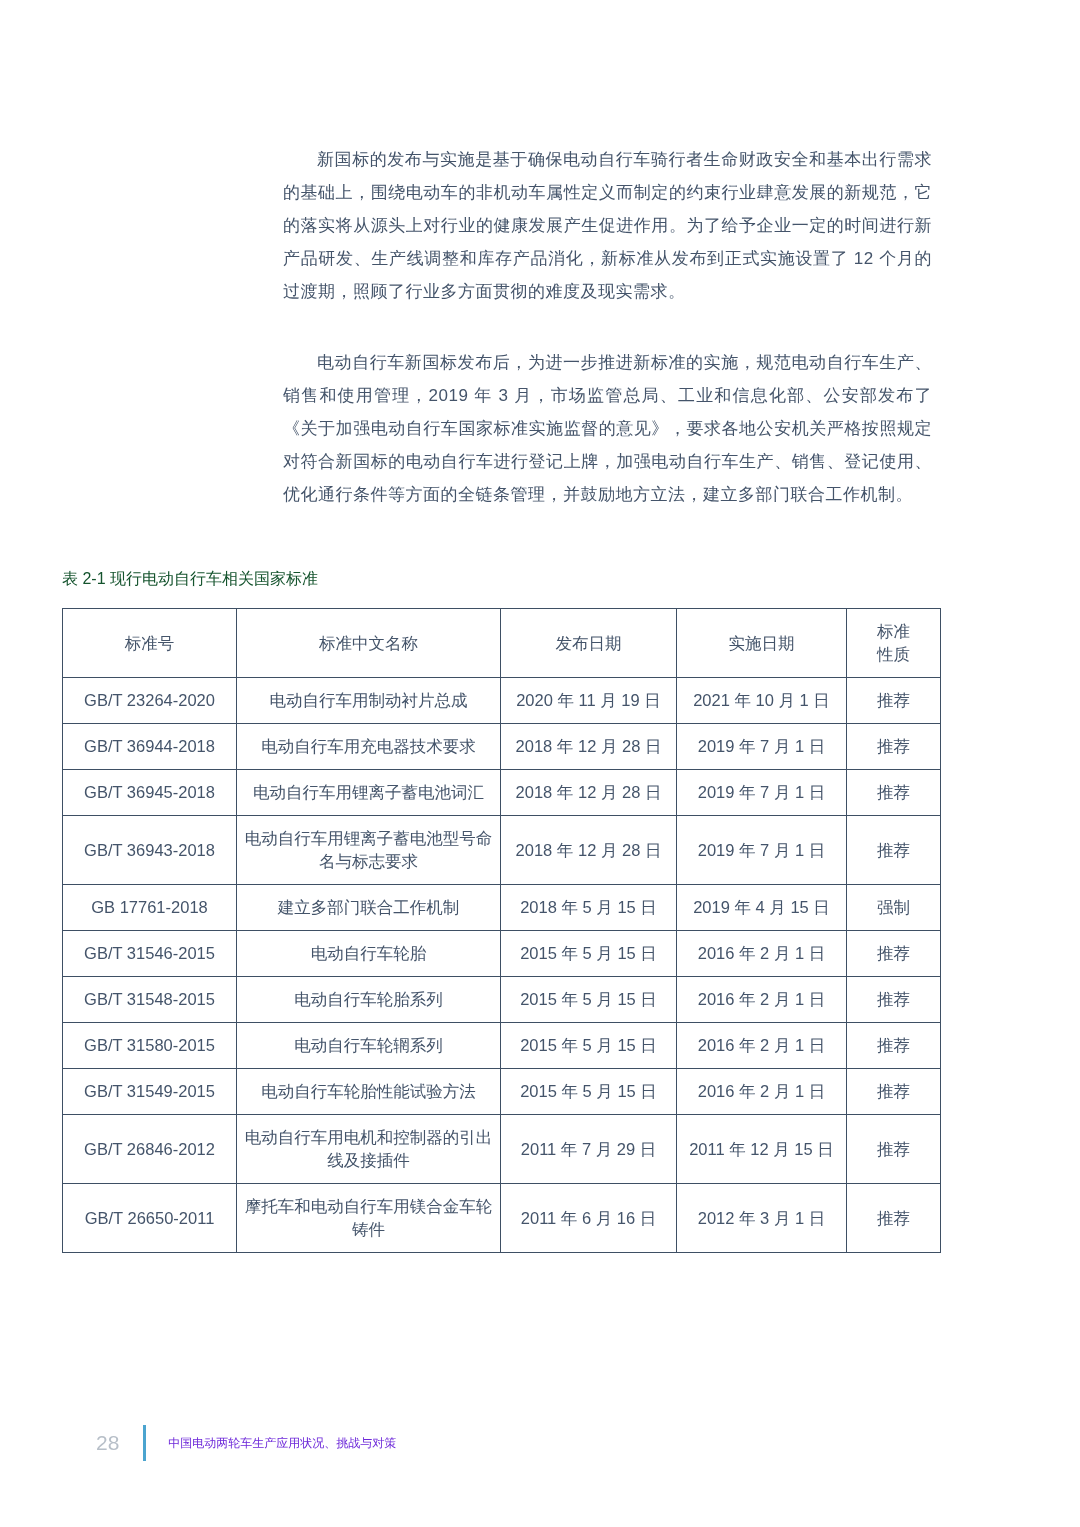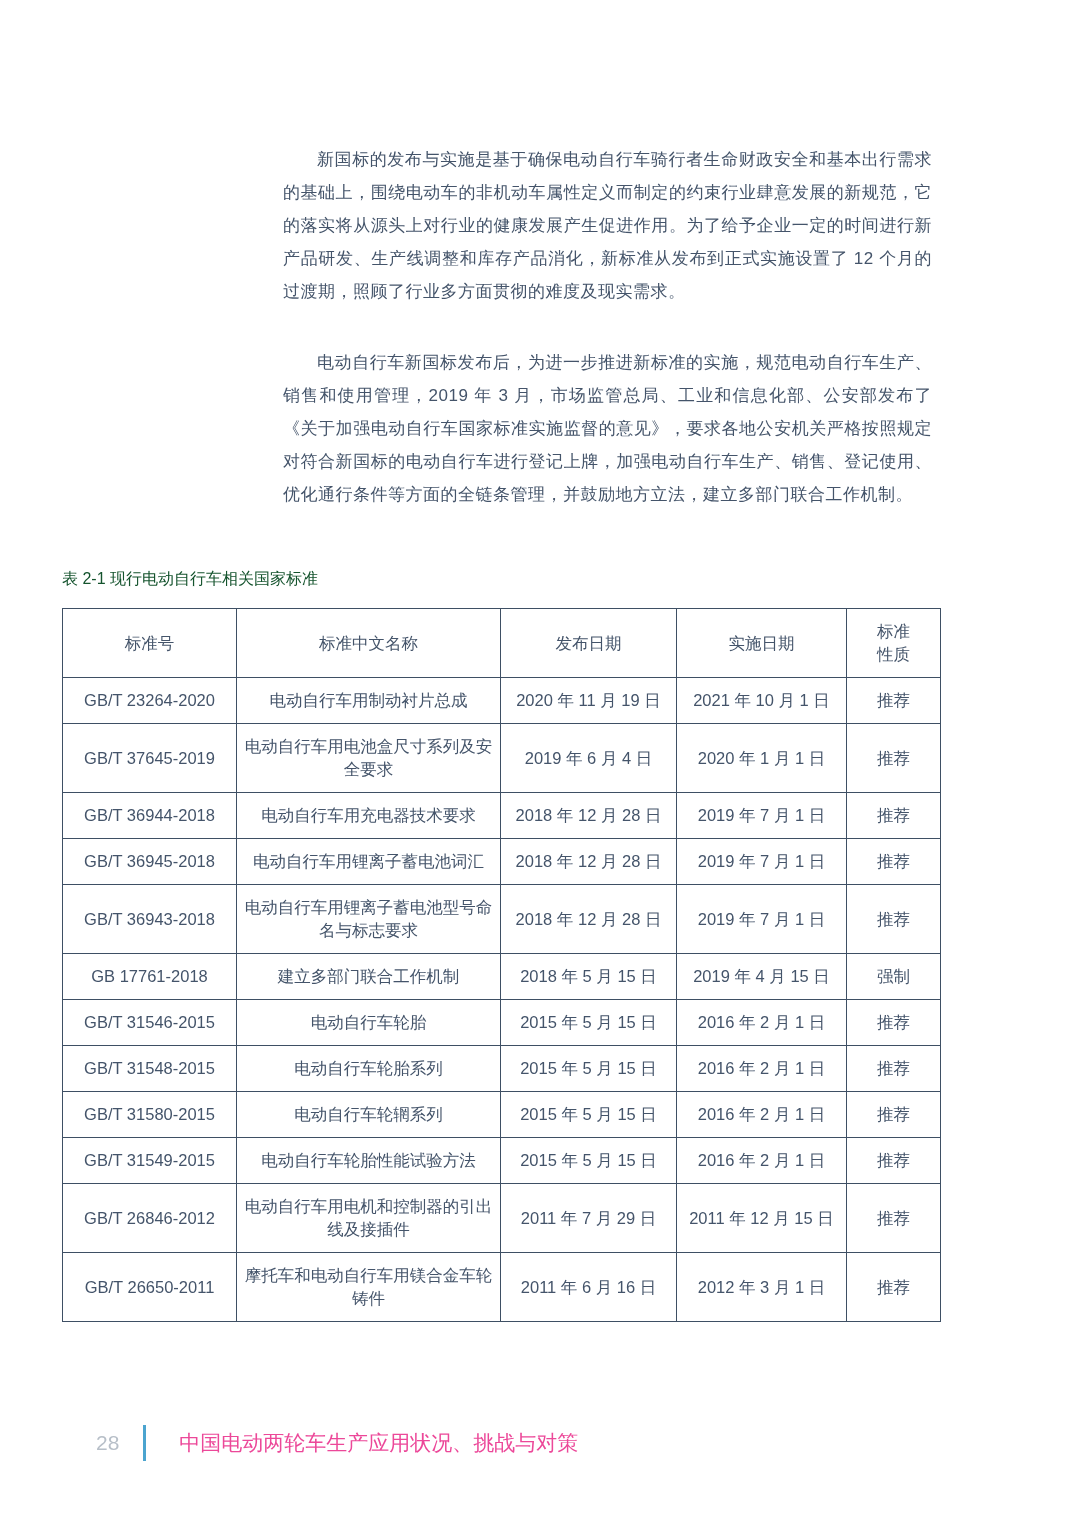--- a/index.html
+++ b/index.html
@@ -67,23 +67,22 @@
     color: #b7bfc8;
   }
   .accent-bar {
     display: inline-block;
     width: 3px;
     height: 36px;
     background: #4ba4cf;
     margin: 0 12px 0 14px;
   }
   .footer-text {
-    font-size: 21px;
-    color: #ec4899;
-    margin-left: 11px;
+    font-size: 12px;
+    color: #6d28d9;
   }
 </style>
 </head>
 <body>
 
 <div class="page">
 
   <div class="content">
     <p class="para">新国标的发布与实施是基于确保电动自行车骑行者生命财政安全和基本出行需求的基础上，围绕电动车的非机动车属性定义而制定的约束行业肆意发展的新规范，它的落实将从源头上对行业的健康发展产生促进作用。为了给予企业一定的时间进行新产品研发、生产线调整和库存产品消化，新标准从发布到正式实施设置了 12 个月的过渡期，照顾了行业多方面贯彻的难度及现实需求。</p>
     <p class="para">电动自行车新国标发布后，为进一步推进新标准的实施，规范电动自行车生产、销售和使用管理，2019 年 3 月，市场监管总局、工业和信息化部、公安部发布了《关于加强电动自行车国家标准实施监督的意见》，要求各地公安机关严格按照规定对符合新国标的电动自行车进行登记上牌，加强电动自行车生产、销售、登记使用、优化通行条件等方面的全链条管理，并鼓励地方立法，建立多部门联合工作机制。</p>
@@ -107,27 +106,20 @@
         <th>实施日期</th>
         <th>标准性质</th>
       </tr>
     </thead>
     <tbody>
         <tr>
           <td>GB/T 23264-2020</td>
           <td>电动自行车用制动衬片总成</td>
           <td>2020 年 11 月 19 日</td>
           <td>2021 年 10 月 1 日</td>
-          <td>推荐</td>
-        </tr>
-        <tr>
-          <td>GB/T 37645-2019</td>
-          <td>电动自行车用电池盒尺寸系列及安全要求</td>
-          <td>2019 年 6 月 4 日</td>
-          <td>2020 年 1 月 1 日</td>
           <td>推荐</td>
         </tr>
         <tr>
           <td>GB/T 36944-2018</td>
           <td>电动自行车用充电器技术要求</td>
           <td>2018 年 12 月 28 日</td>
           <td>2019 年 7 月 1 日</td>
           <td>推荐</td>
         </tr>
         <tr>

